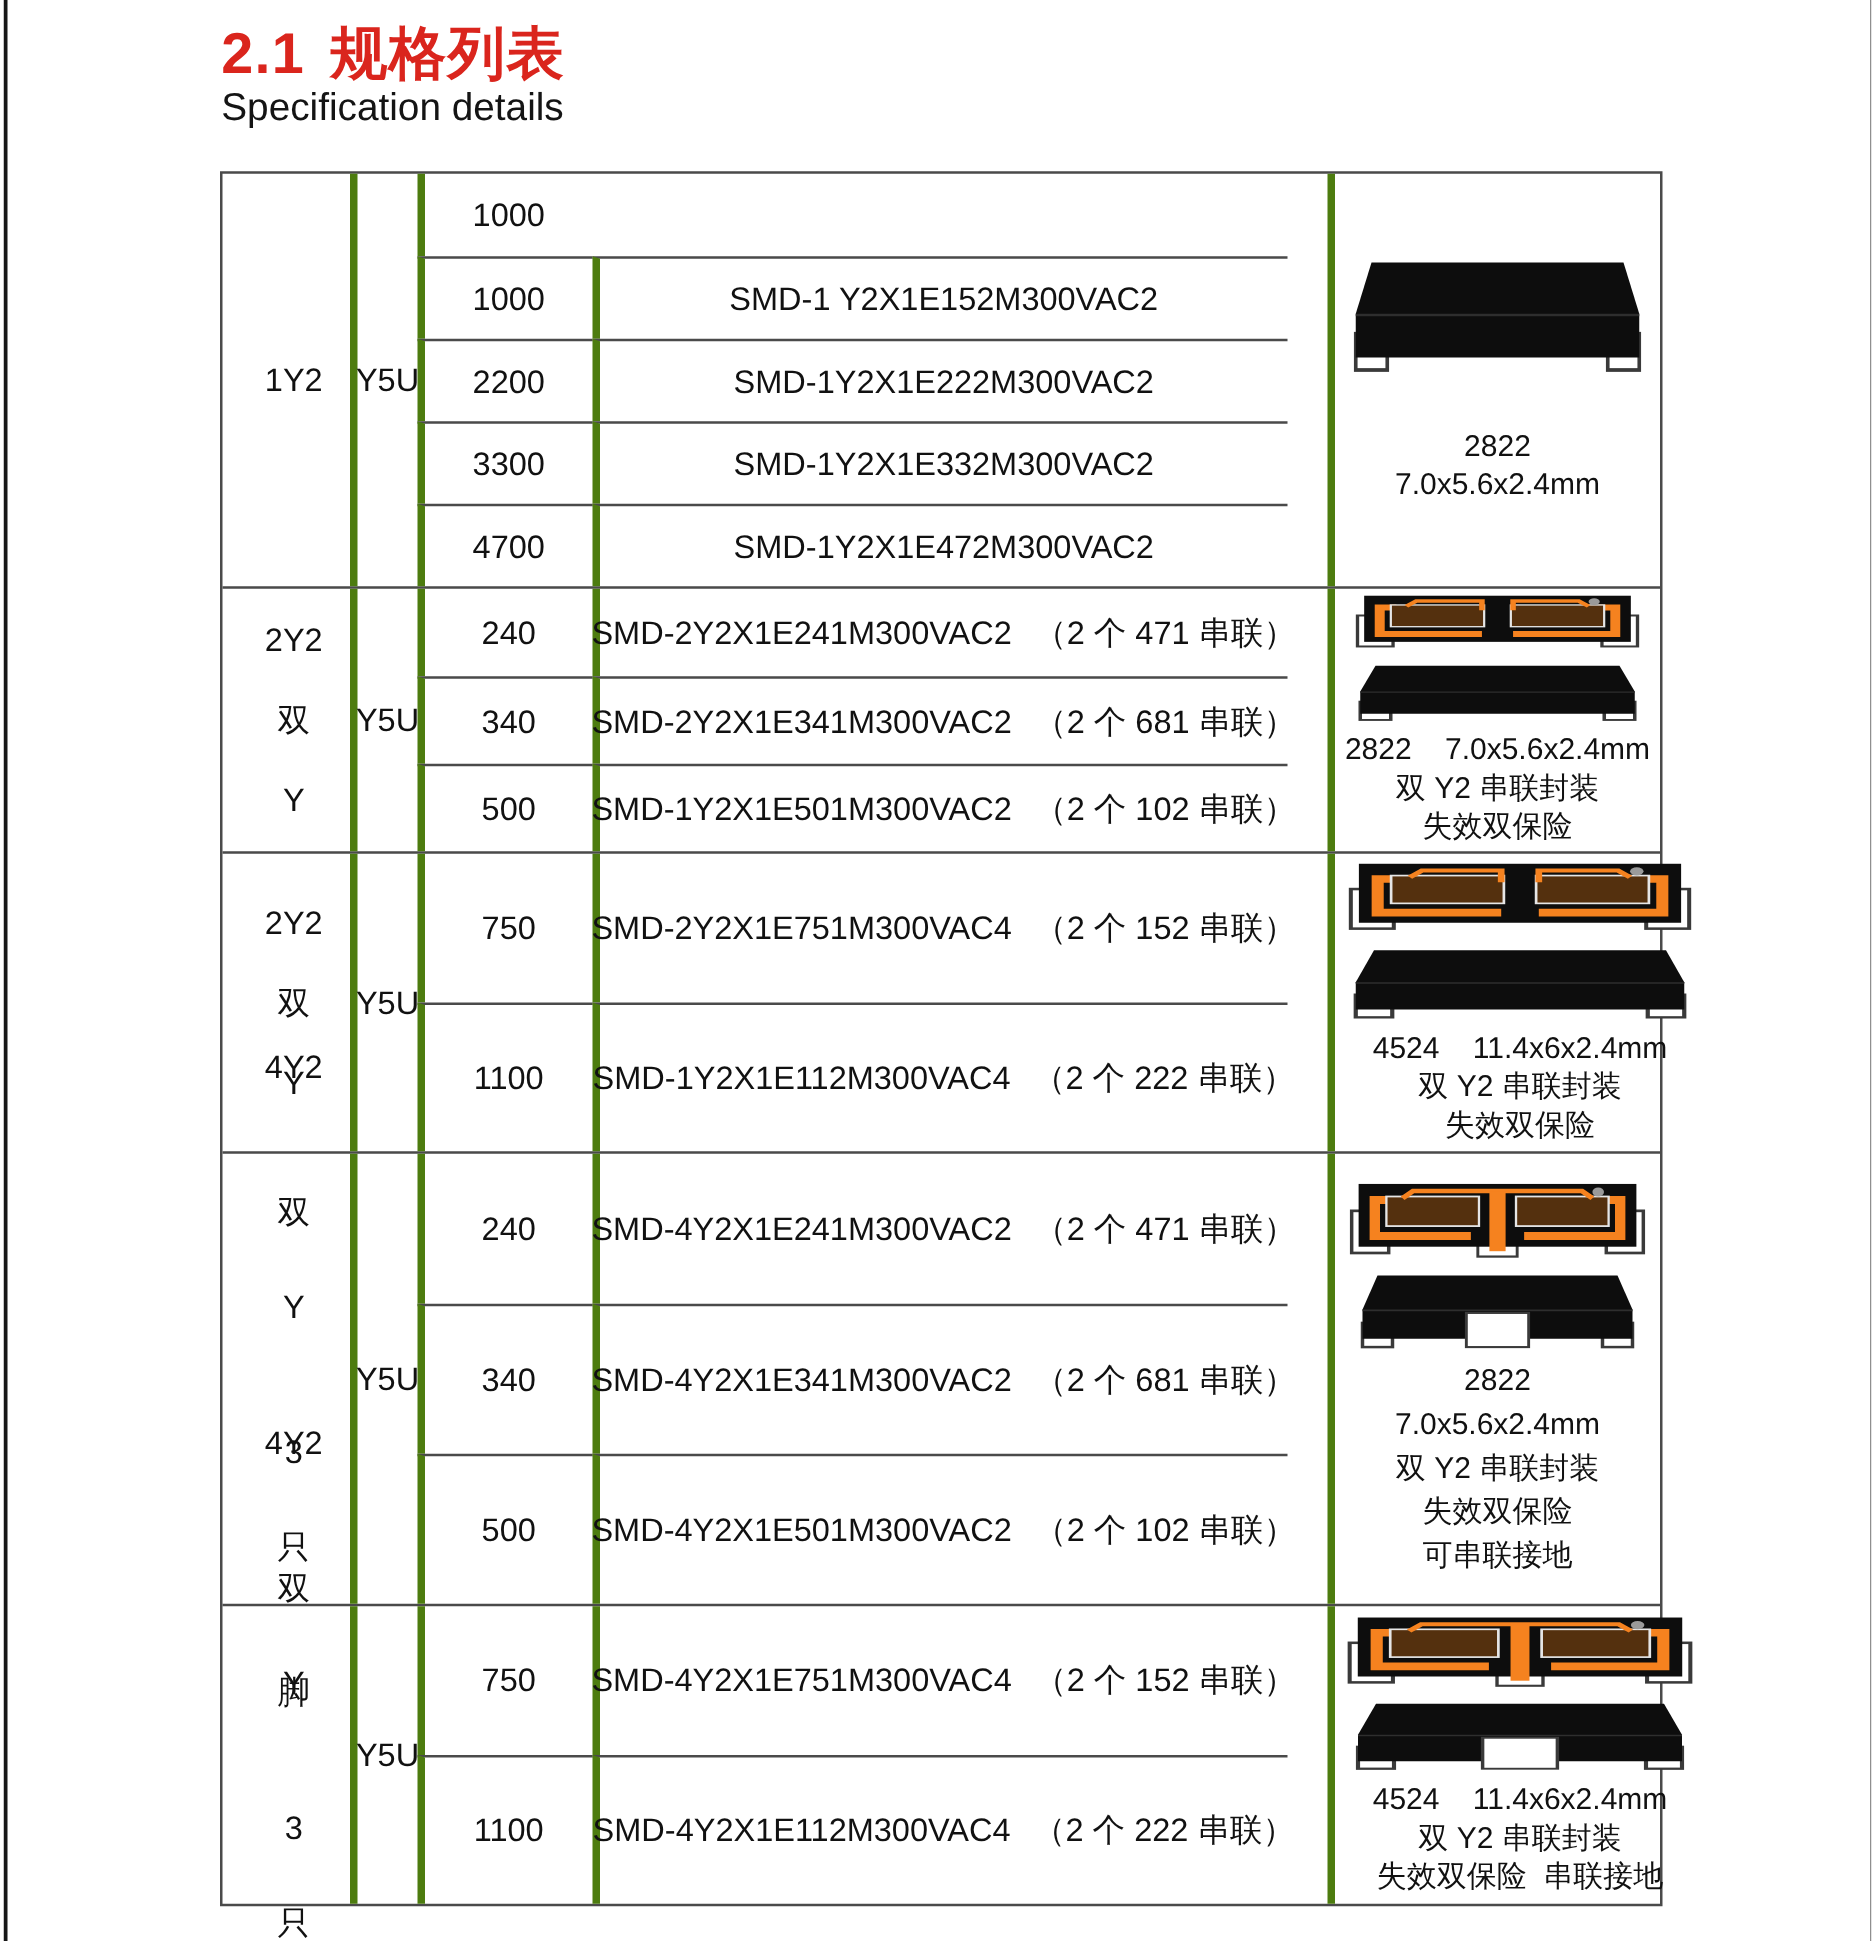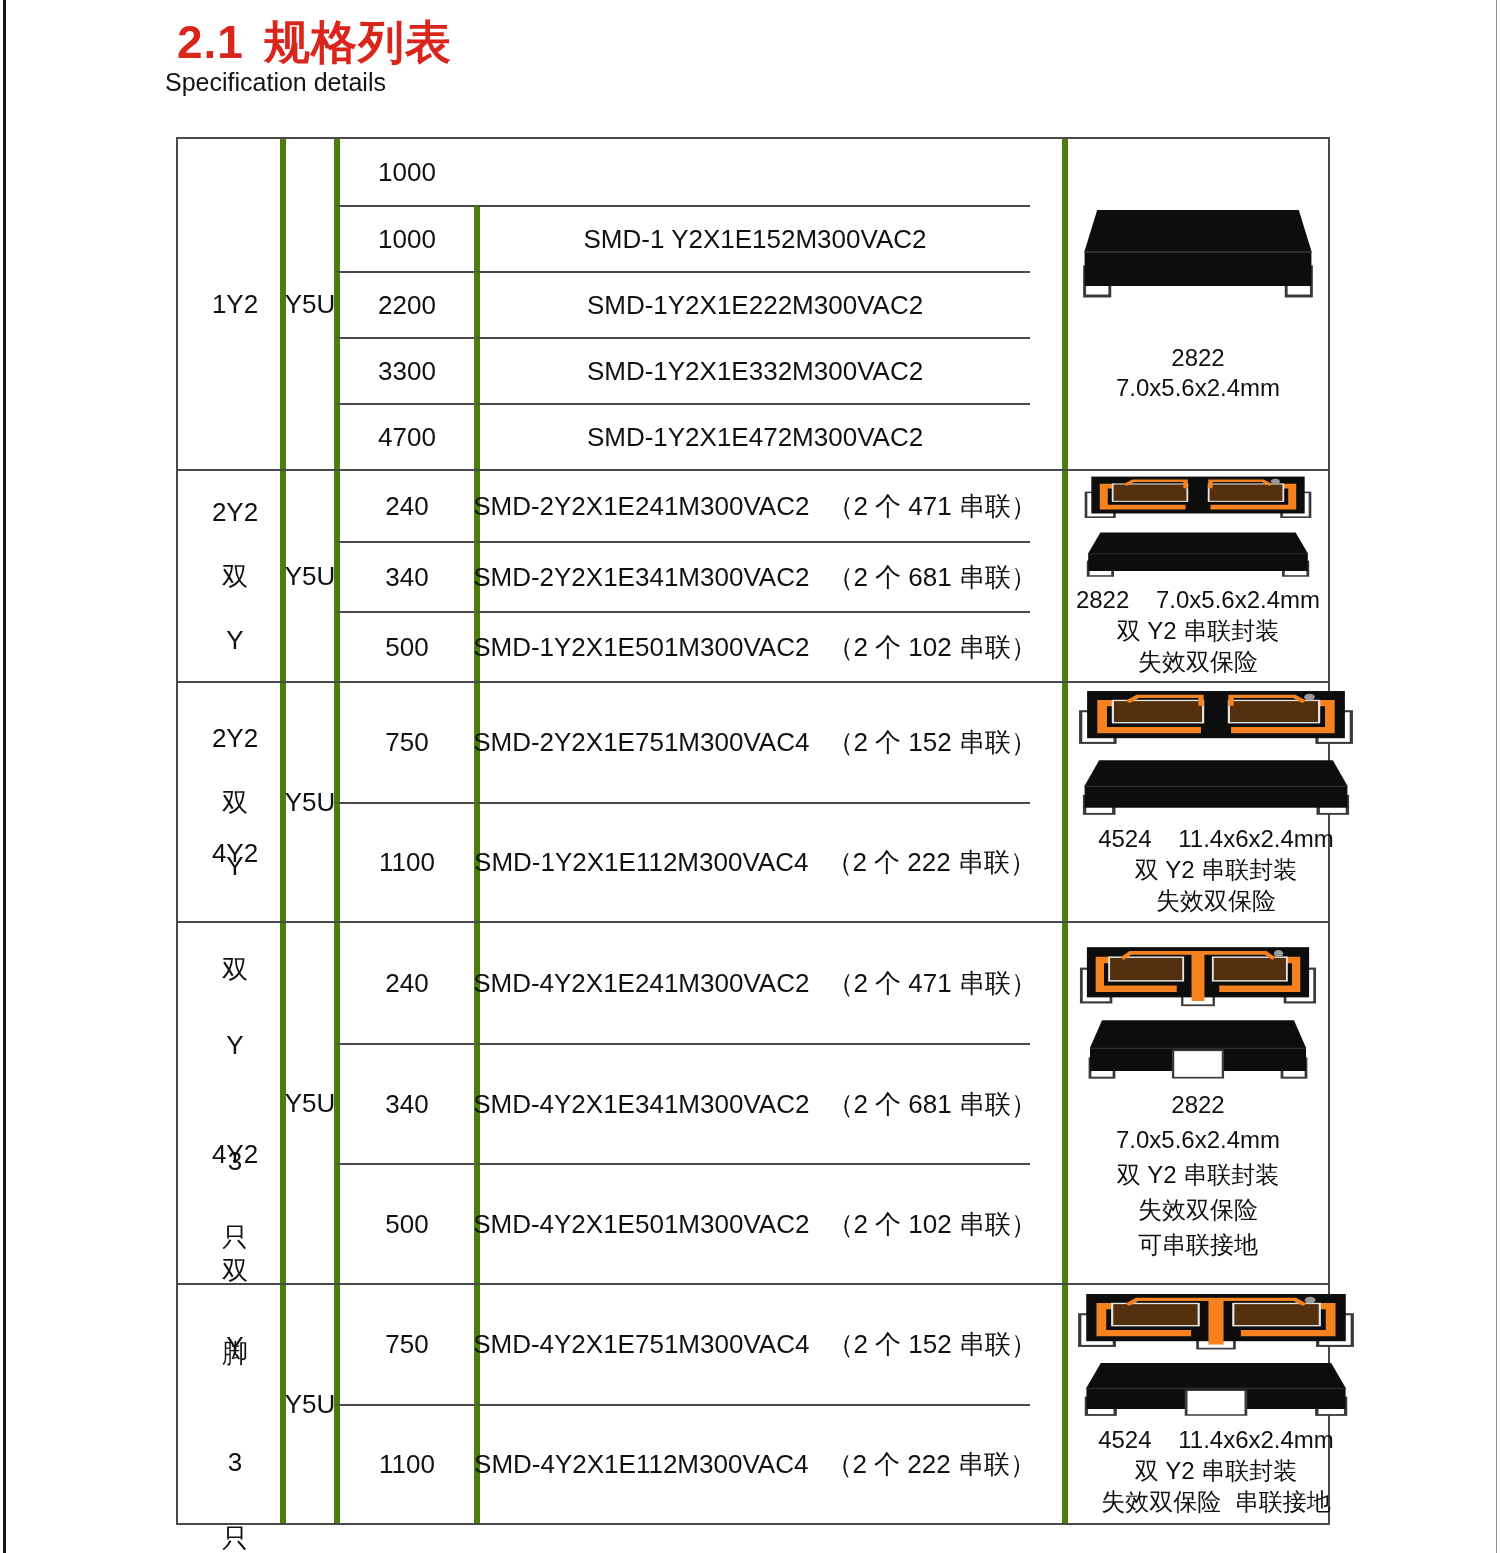--- a/index.html
+++ b/index.html
@@ -6,21 +6,21 @@
   html,body { background:#fff; }
   body {
     width:1500px; height:1553px; position:relative; overflow:hidden;
     font-family:"Liberation Sans","DejaVu Sans",sans-serif; color:#111;
   }
   .edge-left  { position:absolute; left:3px;    top:0; width:3px; height:1553px; background:#161616; }
   .edge-right { position:absolute; left:1496px; top:0; width:1px; height:1553px; background:#8f8f8f; }
 
   .title { position:absolute; left:177px; top:12px; font-size:46px; font-weight:bold; color:#da251d; letter-spacing:1px; }
   .title .num { margin-right:20px;margin-top:16px; }
-  .subtitle { position:absolute; left:165px; top:68px; font-size:25px; color:#141414; }
+  .subtitle { position:absolute; left:177px; top:68px; font-size:31px; color:#141414; }
 
   .spec-table { position:absolute; left:176px; top:137px; width:1154px; border:2px solid #4a4a4a; background:#fff; }
   .sec { display:grid; grid-template-columns:69px 87px 140px 556px 1fr; }
   .sec + .sec { border-top:2px solid #4a4a4a; }
 
   .c { border-left:6px solid #4d7c0f; }
   .c-type { grid-column:1; grid-row:1/-1; border-left:none; display:flex; flex-direction:column;
             justify-content:center; align-items:center; font-size:26px; line-height:64px; text-align:center;padding-left:45px; }
   .c-type.tall { line-height:76px;gap:40px; }
   .c-diel { grid-column:2; grid-row:1/-1; display:flex; align-items:center; justify-content:center; font-size:26px;margin-left:33px; }

